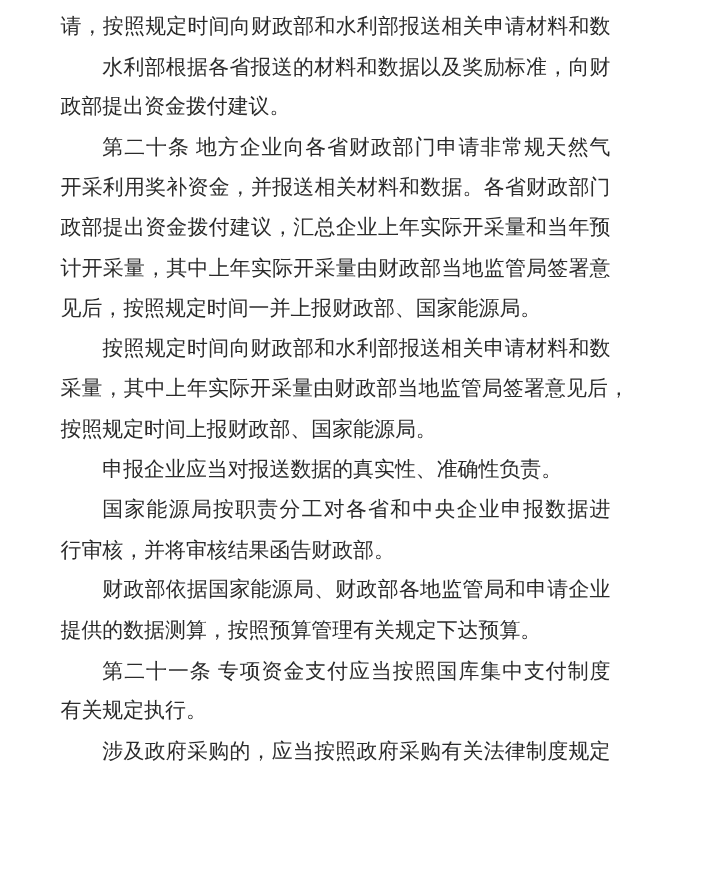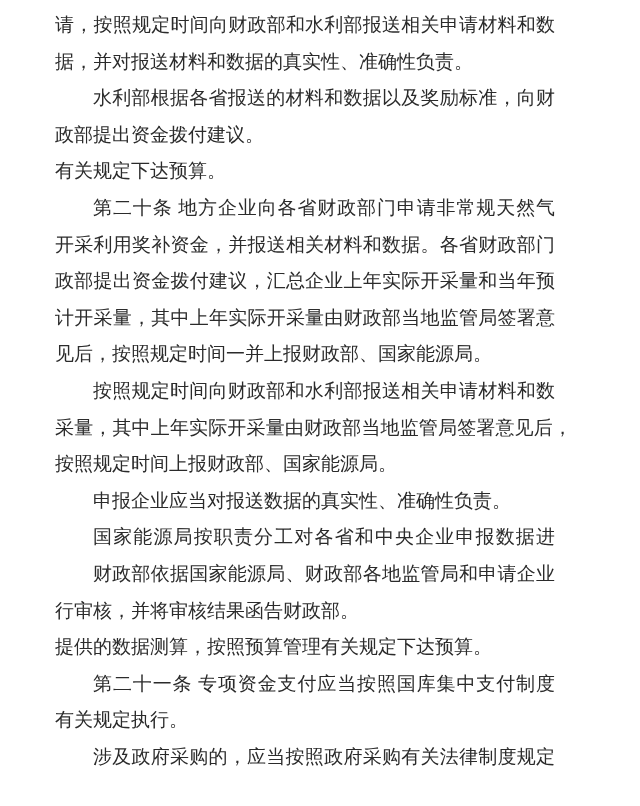--- a/index.html
+++ b/index.html
@@ -49,38 +49,36 @@
     font-weight: 400;
   }
 </style>
 </head>
 <body>
 
 <div class="page">
   <div class="text-block">
 
     <div class="line j">请，按照规定时间向财政部和水利部报送相关申请材料和数</div>
-    <div class="line">据，并对报送材料和数据的真实性、准确性负责。</div>
     <div class="line ind j">水利部根据各省报送的材料和数据以及奖励标准，向财</div>
     <div class="line">政部提出资金拨付建议。</div>
-    <div class="line">有关规定下达预算。</div>
 
     <div class="line ind j"><b>第二十条</b><span> 地方企业向各省财政部门申请非常规天然气</span></div>
 
     <div class="line j">开采利用奖补资金，并报送相关材料和数据。各省财政部门</div>
     <div class="line j">政部提出资金拨付建议，汇总企业上年实际开采量和当年预</div>
     <div class="line j">计开采量，其中上年实际开采量由财政部当地监管局签署意</div>
     <div class="line">见后，按照规定时间一并上报财政部、国家能源局。</div>
     <div class="line ind j">按照规定时间向财政部和水利部报送相关申请材料和数</div>
     <div class="line hang">采量，其中上年实际开采量由财政部当地监管局签署意见后，</div>
     <div class="line">按照规定时间上报财政部、国家能源局。</div>
     <div class="line ind">申报企业应当对报送数据的真实性、准确性负责。</div>
     <div class="line ind j">国家能源局按职责分工对各省和中央企业申报数据进</div>
+    <div class="line">行审核，并将审核结果函告财政部。</div>
     <div class="line ind j">财政部依据国家能源局、财政部各地监管局和申请企业</div>
-    <div class="line">行审核，并将审核结果函告财政部。</div>
     <div class="line">提供的数据测算，按照预算管理有关规定下达预算。</div>
 
     <div class="line ind j"><b>第二十一条</b><span> 专项资金支付应当按照国库集中支付制度</span></div>
 
     <div class="line">有关规定执行。</div>
     <div class="line ind j">涉及政府采购的，应当按照政府采购有关法律制度规定</div>
 
   </div>
 </div>
 

